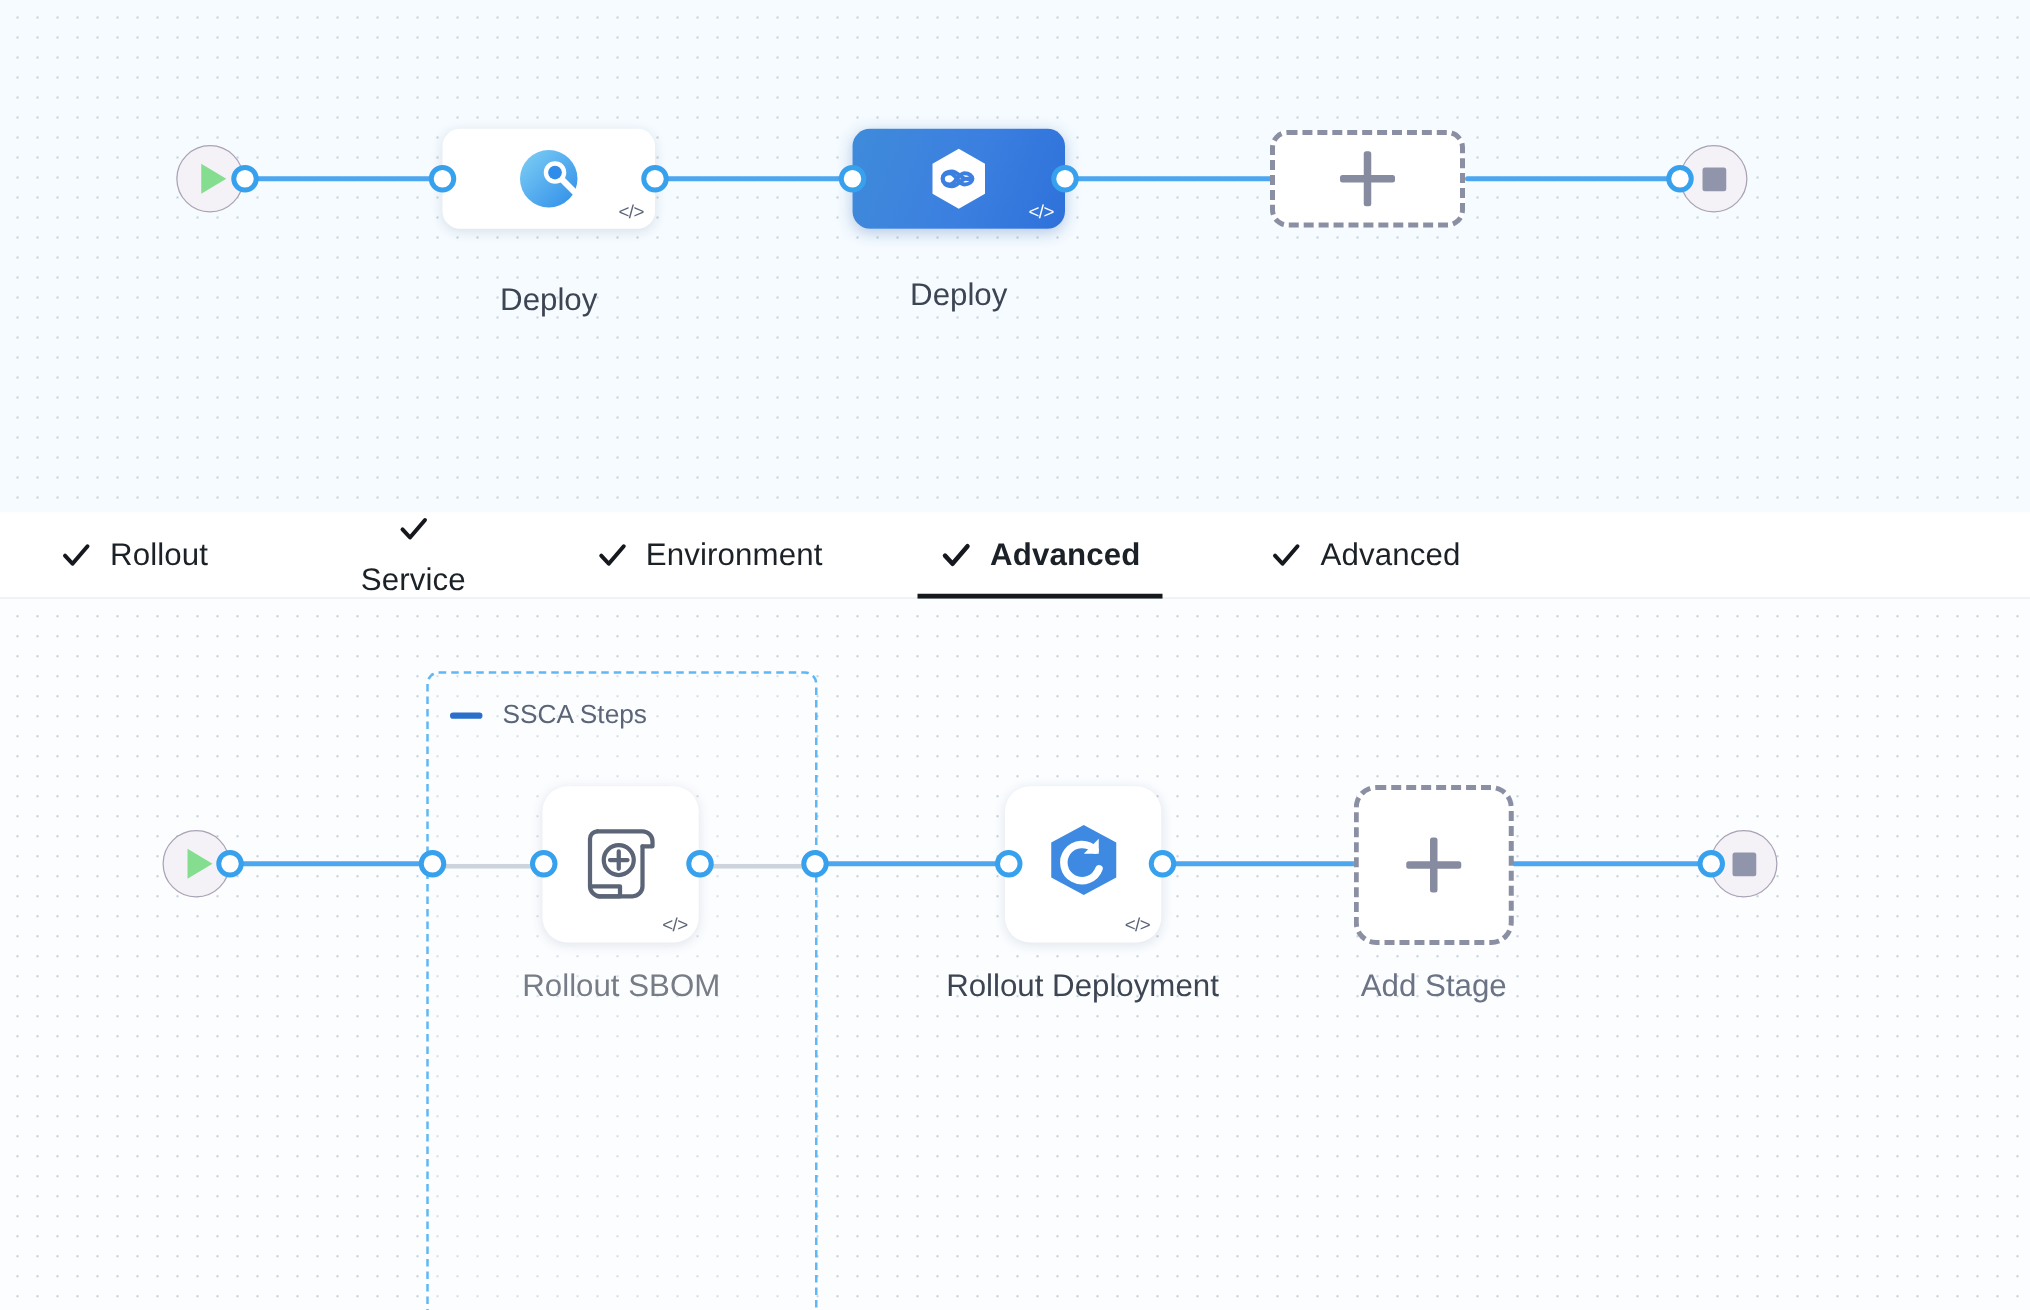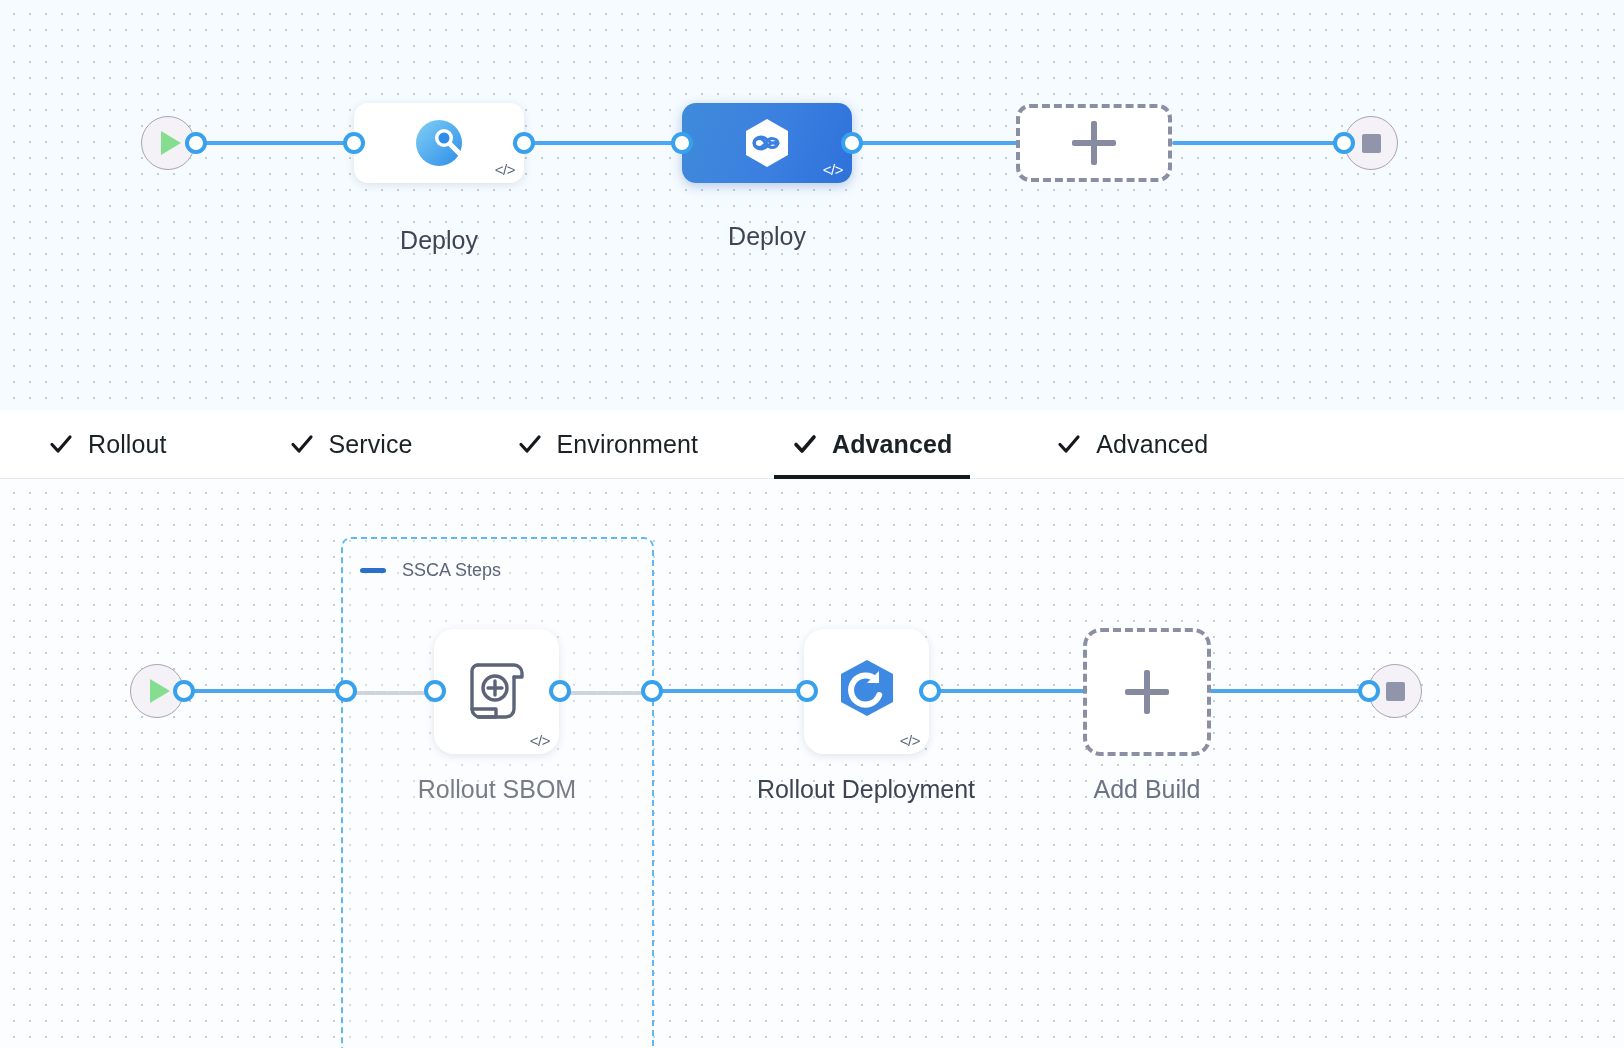--- a/index.html
+++ b/index.html
@@ -190,21 +190,21 @@
     align-items: center;
     gap: 16px;
     z-index: 5;
   }
   .collapse-dash {
     width: 26px; height: 5px;
     background: #2a6fc9;
     border-radius: 3px;
   }
   .group-title {
-    font-size: 18px;
+    font-size: 21px;
     color: #5b6577;
     white-space: nowrap;
   }
 </style>
 </head>
 <body>
 
 <div class="app">
 
   <div class="canvas canvas-top">
@@ -266,21 +266,21 @@
 
     <div class="tab">
       <span class="check">
         <svg width="26" height="26" viewBox="0 0 26 26">
             <path d="M4 13.5 L10 20 L22 6" fill="none" stroke="#15181c" stroke-width="3.2" stroke-linecap="round" stroke-linejoin="round"></path>
           </svg>
       </span>
       <span class="tab-label">Rollout</span>
     </div>
 
-    <div class="tab" style="margin-left:86px;">
+    <div class="tab" style="margin-left:86px;flex-direction:column;">
       <span class="check">
         <svg width="26" height="26" viewBox="0 0 26 26">
             <path d="M4 13.5 L10 20 L22 6" fill="none" stroke="#15181c" stroke-width="3.2" stroke-linecap="round" stroke-linejoin="round"></path>
           </svg>
       </span>
       <span class="tab-label">Service</span>
     </div>
 
     <div class="tab" style="margin-left:68px;">
       <span class="check">
@@ -358,21 +358,21 @@
       </svg>
       <span class="code-badge">&lt;/&gt;</span>
     </div>
     <div class="port" style="left:796px; top:201px;"></div>
     <div class="port" style="left:919px; top:201px;"></div>
     <div class="node-label" style="left:742px; top:290px; width:248px;">Rollout Deployment</div>
 
     <div class="add-node square" style="left:1083px; top:149px;">
       <div class="plus"></div>
     </div>
-    <div class="node-label muted" style="left:1017px; top:290px; width:260px;">Add Build</div>
+    <div class="node-label muted" style="left:1017px; top:290px; width:260px;">Add Stage</div>
 
     <div class="terminal" style="left:1368px; top:185px;">
       <div class="stop-sq"></div>
     </div>
     <div class="port" style="left:1358px; top:201px;"></div>
   </div>
 
 </div>
 
 </body></html>

